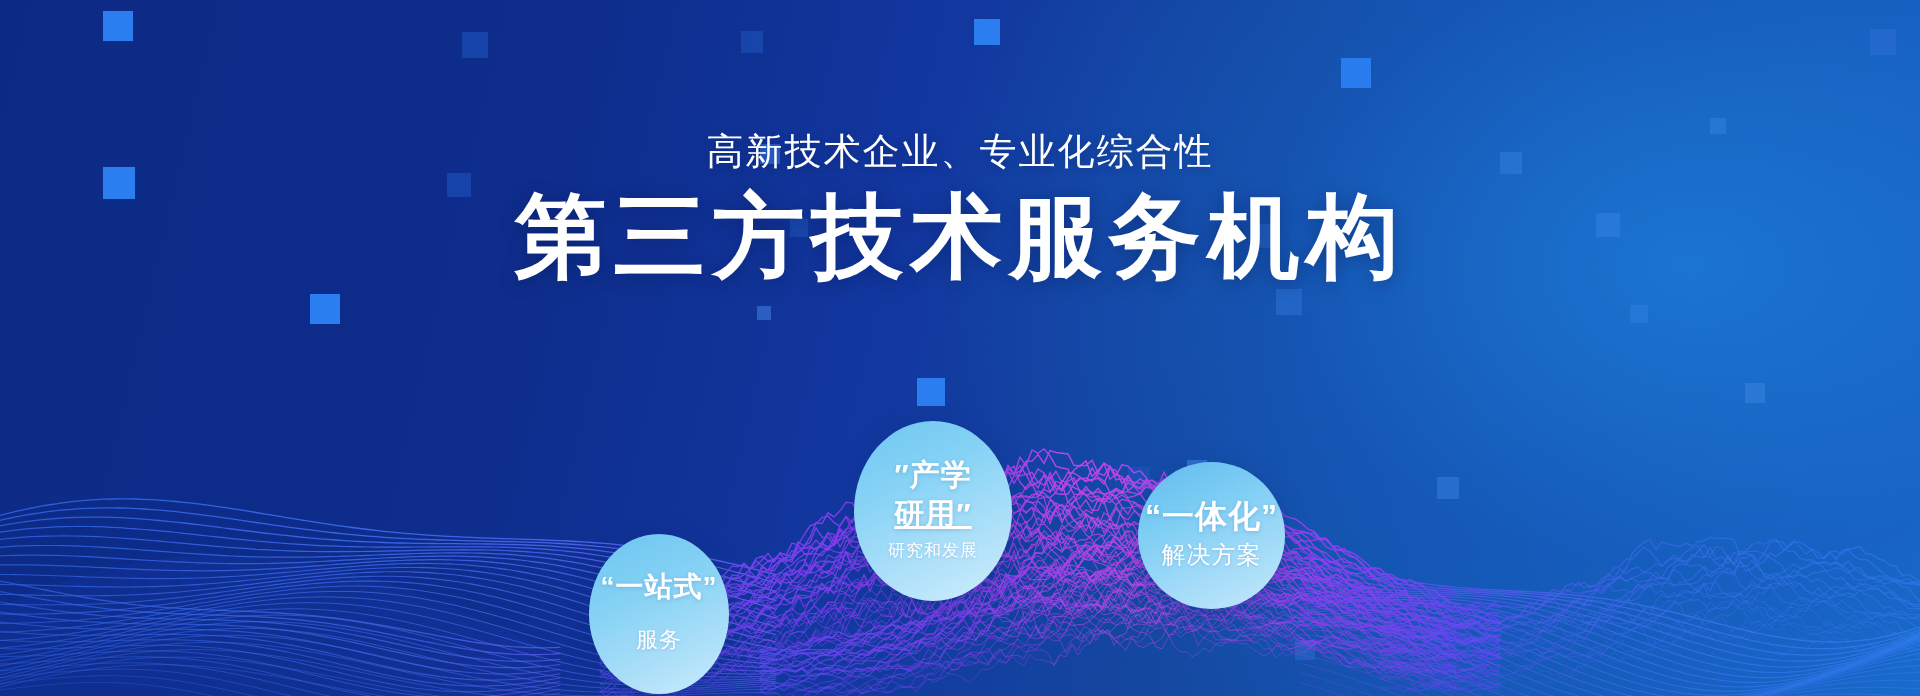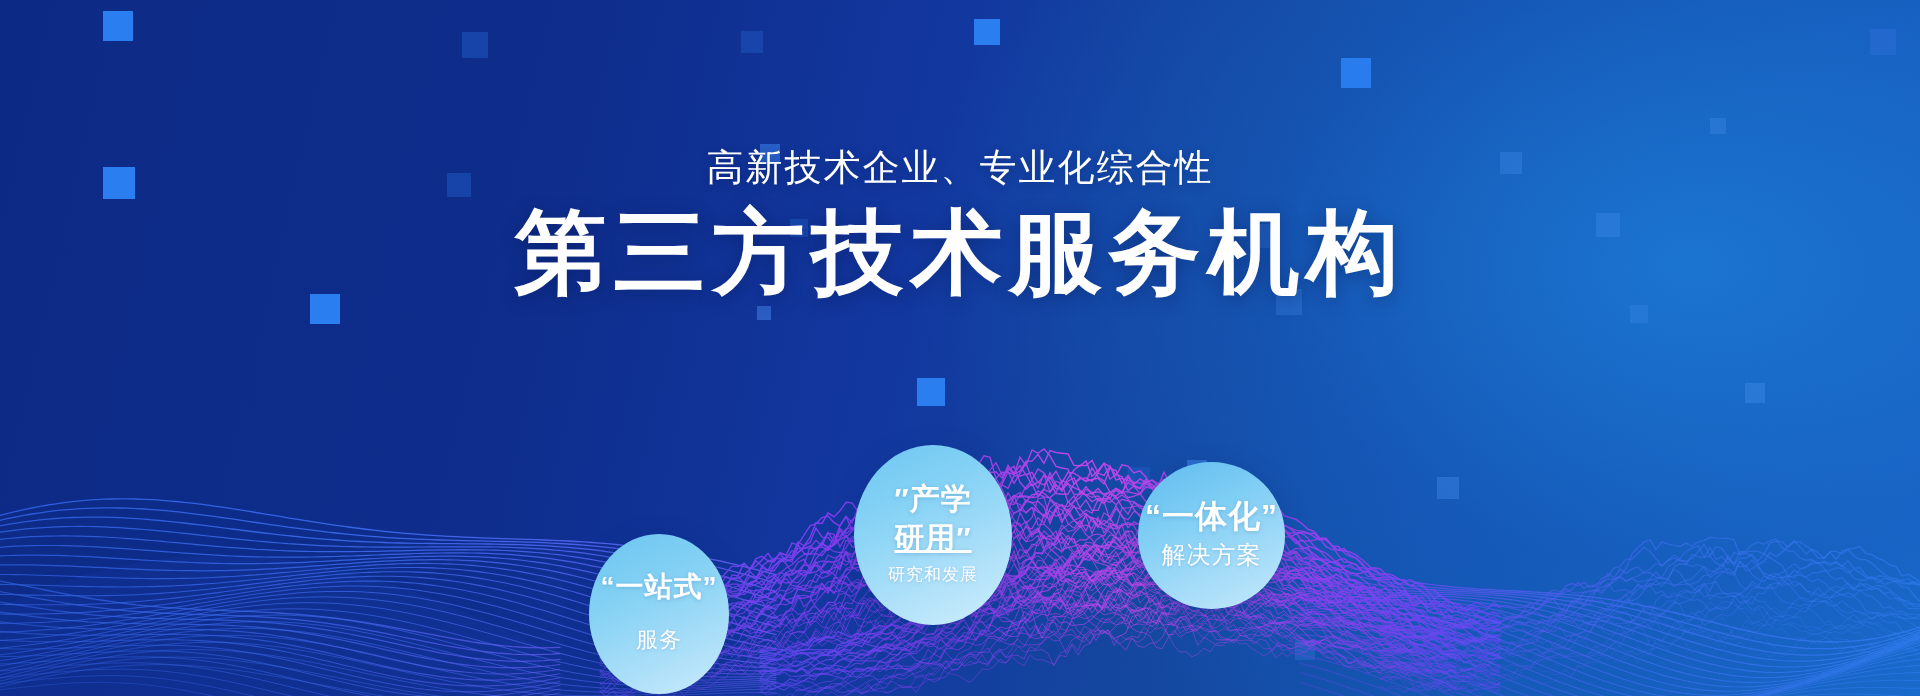--- a/index.html
+++ b/index.html
@@ -17,21 +17,21 @@
   
   .squares{position:absolute;inset:0;pointer-events:none;}
   .sq{position:absolute;}
 
   
   .waves{position:absolute;left:0;bottom:0;width:1920px;height:330px;}
   .waves svg{display:block;width:1920px;height:330px;}
 
   
   .headline{
-    position:absolute;left:0;top:16px;width:1920px;
+    position:absolute;left:0;top:0;width:1920px;
     text-align:center;
     z-index:6;
   }
   .subtitle{
     margin-top:133px;
     color:#ffffff;
     font-size:37px;
     line-height:1.05;
     letter-spacing:2px;
     font-weight:400;
@@ -76,21 +76,21 @@
   
   #bubble-one-stop{
     left:589px;top:534px;width:140px;height:160px;
     background:linear-gradient(155deg,#6cc5f1 0%,#83d1f4 35%,#a9def8 70%,#cbecfc 100%);
   }
   #bubble-one-stop .big{font-size:28px;margin-bottom:24px;}
   #bubble-one-stop .small{font-size:22px;}
 
   
   #bubble-iur{
-    left:854px;top:445px;width:158px;height:180px;
+    left:854px;top:421px;width:158px;height:180px;
     background:linear-gradient(155deg,#6ec6f1 0%,#85d2f5 32%,#ade0f9 68%,#cfeefc 100%);
   }
   #bubble-iur .big{font-size:30px;margin-bottom:10px;}
   #bubble-iur .small{font-size:17px;}
 
   
   #bubble-integrated{
     left:1138px;top:462px;width:147px;height:147px;
     background:linear-gradient(155deg,#5fbaee 0%,#7dcdf4 34%,#a3dbf8 68%,#c4e9fb 100%);
   }

